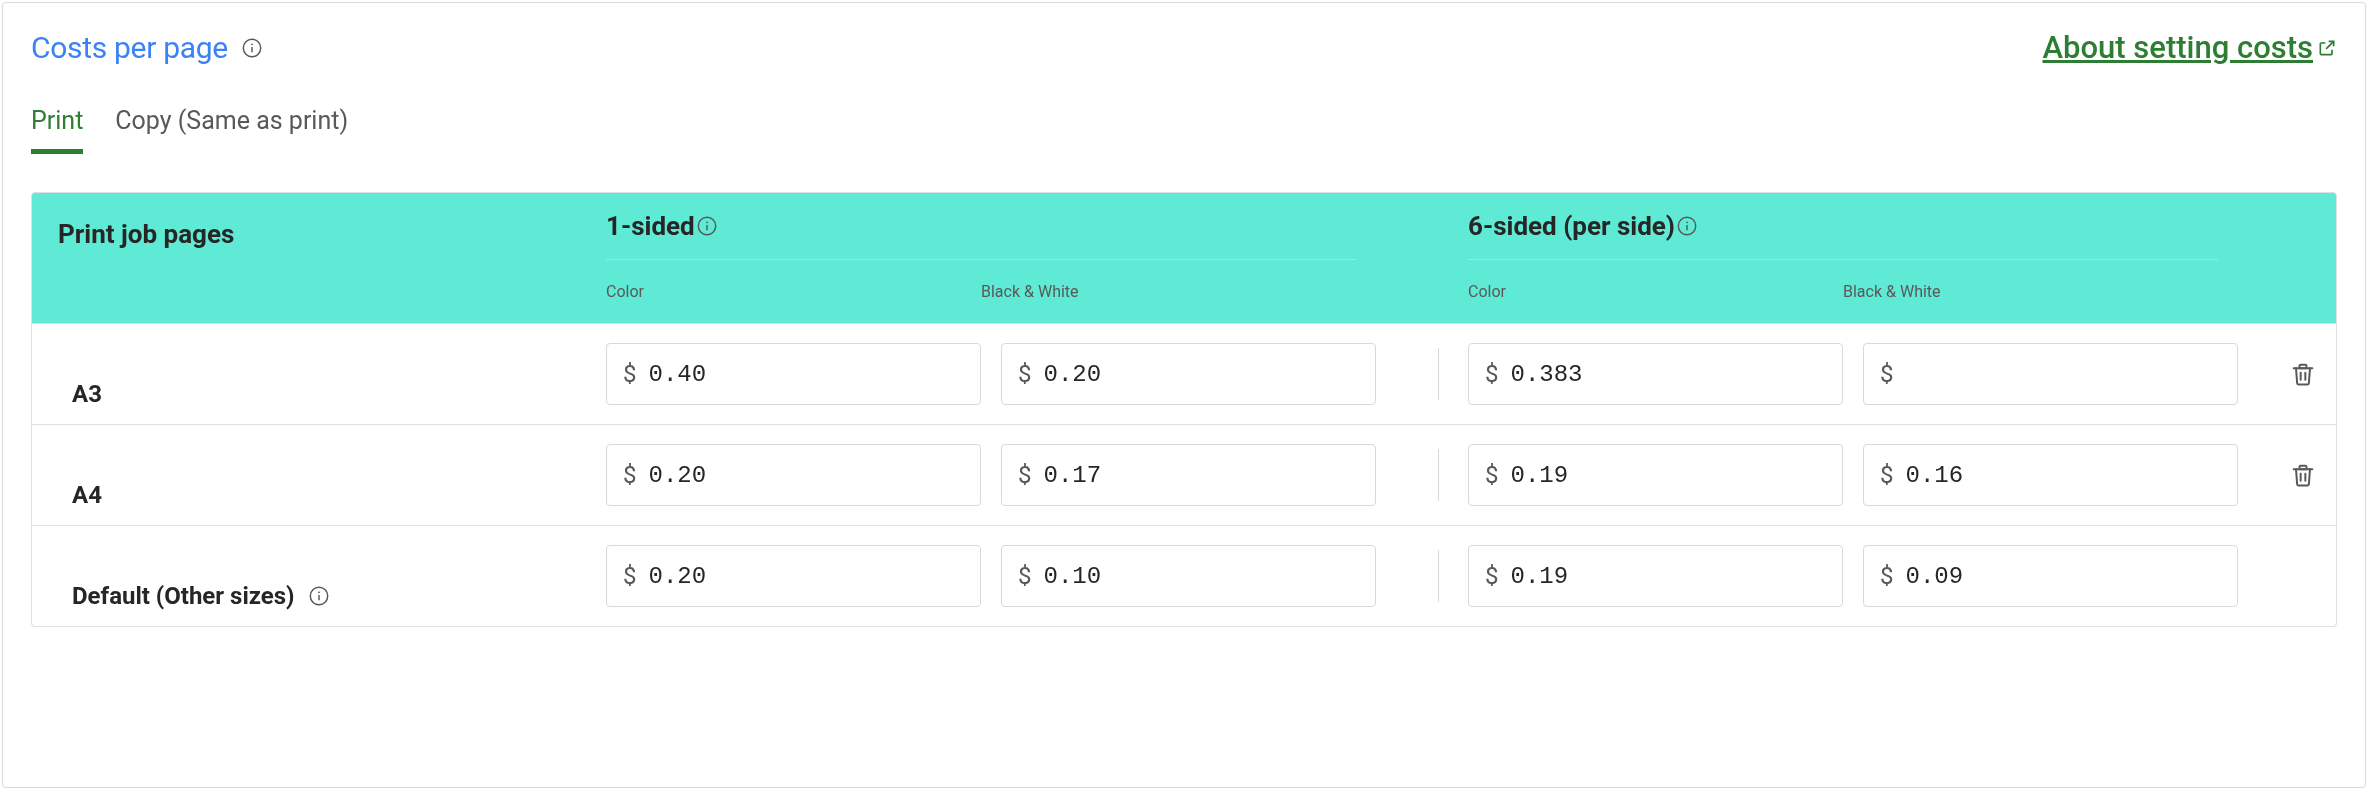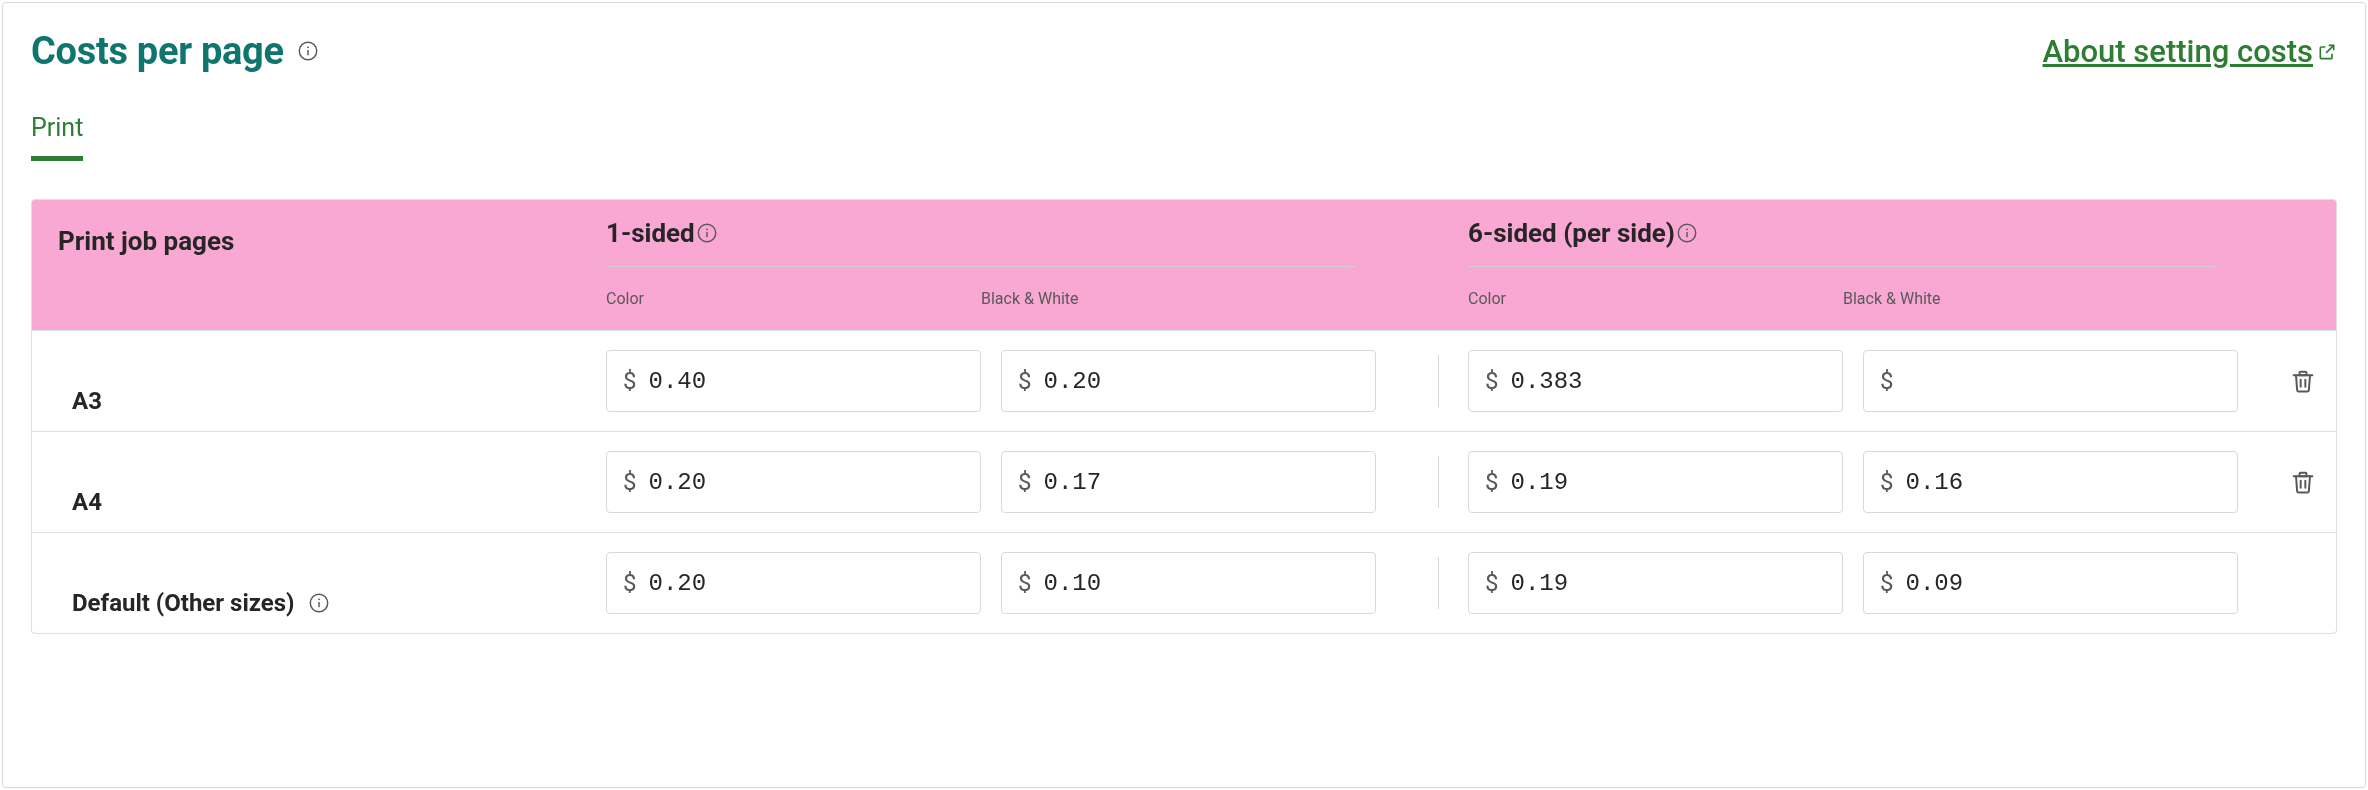--- a/index.html
+++ b/index.html
@@ -28,24 +28,24 @@
       justify-content: space-between;
       align-items: center;
       margin-bottom: 40px;
     }
     .header-left {
       display: flex;
       align-items: center;
       gap: 12px;
     }
     .page-title {
-      font-size: 38px;
-      font-weight: 700;
+      font-size: 30px;
+      font-weight: 400;
       letter-spacing: -0.3px;
-      color: #0f766e;
+      color: #3b82f6;
     }
     .info-icon {
       display: inline-flex;
       align-items: center;
       justify-content: center;
       width: 24px;
       height: 24px;
       color: #595959;
     }
     .info-icon svg {
@@ -75,21 +75,21 @@
       padding-bottom: 14px;
       color: #595959;
       border-bottom: 5px solid transparent;
       cursor: pointer;
     }
     .tab.active {
       color: #2d7d32;
       border-bottom-color: #2d7d32;
     }
     .table-wrapper {
-      background: #f9a8d4;
+      background: #5eead4;
       border: 1px solid #e0e0e0;
       border-radius: 4px;
       overflow: hidden;
     }
     .table-header {
       display: grid;
       grid-template-columns: 574px 802px 60px 802px 66px;
       padding: 18px 0 22px 0;
     }
     .col-pages {
@@ -216,20 +216,21 @@
           <path d="M14 4h6v6"></path>
           <path d="M20 4l-9 9"></path>
           <path d="M18 14v5a1 1 0 0 1-1 1H5a1 1 0 0 1-1-1V7a1 1 0 0 1 1-1h5"></path>
         </svg>
       </span>
     </a>
   </div>
 
   <div class="tabs">
     <div class="tab active">Print</div>
+    <div class="tab">Copy (Same as print)</div>
   </div>
 
   <div class="table-wrapper">
 
     <div class="table-header">
       <div class="col-pages">
         <div class="pages-label" style="padding-top:8px;">Print job pages</div>
       </div>
 
       <div>

